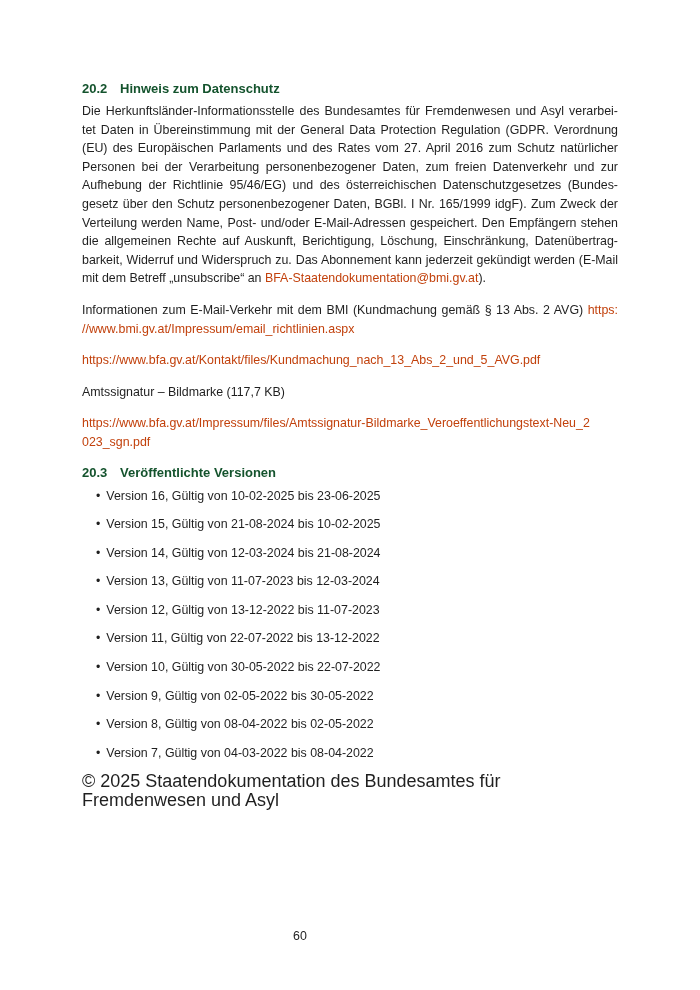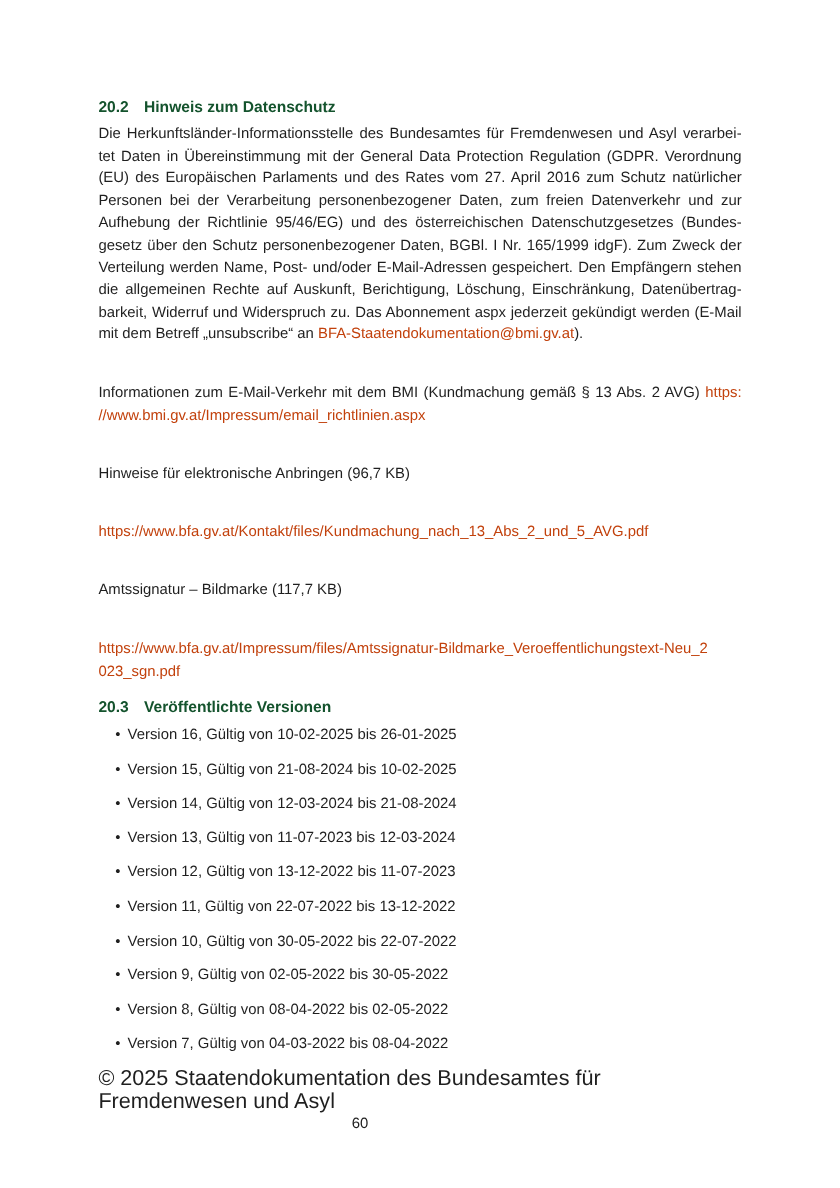--- a/index.html
+++ b/index.html
@@ -14,21 +14,21 @@
   .content{position:absolute;left:82px;top:80px;width:536px;}
   .heading{
     color:#14532d;
     font-weight:bold;
     font-size:13px;
     line-height:18px;
   }
   .heading .hnum{display:inline-block;min-width:38px;}
   .bl{font-size:12.4px;line-height:18.6px;}
   .jl{text-align:justify;text-align-last:justify;}
-  .block{margin-top:30px;}
+  .block{margin-top:13px;}
   .h203{margin-top:12px;margin-bottom:5px;}
   a{color:#c2410c;text-decoration:none;cursor:pointer;}
   .version-item{
     font-size:12.4px;line-height:18.6px;
     margin:0 0 10px 14px;
   }
   .version-item .blt{margin-right:6px;}
   .copyright{font-size:18px;line-height:18.6px;margin-top:2px;}
   .pagenum{
     position:absolute;top:927px;left:0;width:600px;
@@ -46,46 +46,45 @@
 
   <div style="margin-top:4px;">
     <div class="bl jl">Die Herkunftsländer-Informationsstelle des Bundesamtes für Fremdenwesen und Asyl verarbei-</div>
     <div class="bl jl">tet Daten in Übereinstimmung mit der General Data Protection Regulation (GDPR. Verordnung</div>
     <div class="bl jl">(EU) des Europäischen Parlaments und des Rates vom 27. April 2016 zum Schutz natürlicher</div>
     <div class="bl jl">Personen bei der Verarbeitung personenbezogener Daten, zum freien Datenverkehr und zur</div>
     <div class="bl jl">Aufhebung der Richtlinie 95/46/EG) und des österreichischen Datenschutzgesetzes (Bundes-</div>
     <div class="bl jl">gesetz über den Schutz personenbezogener Daten, BGBl. I Nr. 165/1999 idgF). Zum Zweck der</div>
     <div class="bl jl">Verteilung werden Name, Post- und/oder E-Mail-Adressen gespeichert. Den Empfängern stehen</div>
     <div class="bl jl">die allgemeinen Rechte auf Auskunft, Berichtigung, Löschung, Einschränkung, Datenübertrag-</div>
-    <div class="bl jl">barkeit, Widerruf und Widerspruch zu. Das Abonnement aspx jederzeit gekündigt werden (E-Mail</div>
+    <div class="bl jl">barkeit, Widerruf und Widerspruch zu. Das Abonnement kann jederzeit gekündigt werden (E-Mail</div>
     <div class="bl"><span>mit dem Betreff „unsubscribe“ an </span><a>BFA-Staatendokumentation@bmi.gv.at</a><span>).</span></div>
   </div>
 
   <div class="block">
     <div class="bl jl"><span>Informationen zum E-Mail-Verkehr mit dem BMI (Kundmachung gemäß § 13 Abs. 2 AVG)</span> <a>https:</a></div>
     <div class="bl"><a>//www.bmi.gv.at/Impressum/email_richtlinien.aspx</a></div>
   </div>
 
-  <div class="block bl">Hinweise für elektronische Anbringen (96,7 KB)</div>
 
   <div class="block bl"><a>https://www.bfa.gv.at/Kontakt/files/Kundmachung_nach_13_Abs_2_und_5_AVG.pdf</a></div>
 
   <div class="block bl">Amtssignatur – Bildmarke (117,7 KB)</div>
 
   <div class="block">
     <div class="bl"><a>https://www.bfa.gv.at/Impressum/files/Amtssignatur-Bildmarke_Veroeffentlichungstext-Neu_2</a></div>
     <div class="bl"><a>023_sgn.pdf</a></div>
   </div>
 
   <div class="heading h203">
     <span class="hnum">20.3</span><span>Veröffentlichte Versionen</span>
   </div>
 
   <div>
-    <div class="version-item"><span class="blt">•</span><span>Version 16, Gültig von 10-02-2025 bis 26-01-2025</span></div>
+    <div class="version-item"><span class="blt">•</span><span>Version 16, Gültig von 10-02-2025 bis 23-06-2025</span></div>
     <div class="version-item"><span class="blt">•</span><span>Version 15, Gültig von 21-08-2024 bis 10-02-2025</span></div>
     <div class="version-item"><span class="blt">•</span><span>Version 14, Gültig von 12-03-2024 bis 21-08-2024</span></div>
     <div class="version-item"><span class="blt">•</span><span>Version 13, Gültig von 11-07-2023 bis 12-03-2024</span></div>
     <div class="version-item"><span class="blt">•</span><span>Version 12, Gültig von 13-12-2022 bis 11-07-2023</span></div>
     <div class="version-item"><span class="blt">•</span><span>Version 11, Gültig von 22-07-2022 bis 13-12-2022</span></div>
     <div class="version-item"><span class="blt">•</span><span>Version 10, Gültig von 30-05-2022 bis 22-07-2022</span></div>
     <div class="version-item"><span class="blt">•</span><span>Version 9, Gültig von 02-05-2022 bis 30-05-2022</span></div>
     <div class="version-item"><span class="blt">•</span><span>Version 8, Gültig von 08-04-2022 bis 02-05-2022</span></div>
     <div class="version-item"><span class="blt">•</span><span>Version 7, Gültig von 04-03-2022 bis 08-04-2022</span></div>
   </div>

